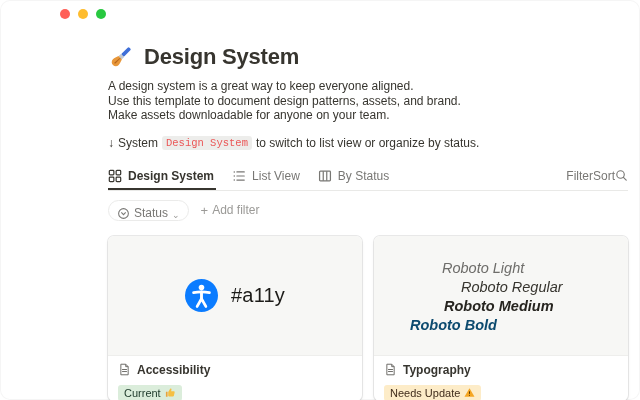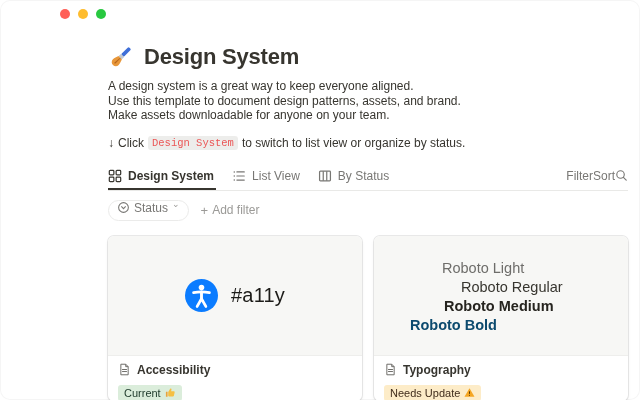--- a/index.html
+++ b/index.html
@@ -38,41 +38,41 @@
   .tabs-row { margin-top:15px; display:flex; align-items:flex-end; border-bottom:1px solid #e9e9e7; }
   .tab { display:flex; align-items:center; gap:6px; font-size:12px; color:#787774; padding:4px 2px 7px 0; margin-right:16px; cursor:pointer; }
   .tab svg { width:14px; height:14px; }
   .tab.active { color:#37352f; font-weight:700; box-shadow:inset 0 -2px 0 #37352f; }
   .tabs-right { margin-left:auto; display:flex; align-items:center; gap:0; padding-bottom:7px; font-size:12px; color:#787774; }
   .tabs-right .action { cursor:pointer; }
   .tabs-right svg { width:13px; height:13px; display:block; }
 
   .filter-row { margin-top:9px; display:flex; align-items:center; gap:12px; }
   .status-pill {
-    display:inline-flex; align-items:flex-start; gap:4px;
+    display:inline-flex; align-items:flex-end; gap:4px;
     border:1px solid #ebebea; border-radius:11px; height:21px; padding:0 8px;
     font-size:12px; color:#787774; cursor:pointer; background:#fff;
   }
   .status-pill svg { width:13px; height:13px; }
   .chev { font-size:9px; color:#9b9a97; margin-top:-2px; }
   .add-filter { font-size:12px; color:#9b9a97; display:flex; align-items:center; gap:4px; cursor:pointer; }
   .plus { font-size:13px; }
 
   .gallery { margin-top:15px; display:flex; gap:12px; }
   .card {
     flex:1 1 0; border-radius:6px; background:#fff; overflow:hidden; cursor:pointer;
     box-shadow:0 0 0 1px rgba(15,15,15,0.09), 0 2px 4px rgba(15,15,15,0.05);
     height:165px;
   }
   .card-cover { height:120px; background:#f7f7f5; border-bottom:1px solid rgba(15,15,15,0.04); }
   .cover-a11y { display:flex; align-items:center; justify-content:center; gap:13px; }
   .cover-a11y svg { width:33px; height:33px; }
   .cover-hash { font-size:20px; font-weight:500; color:#1d1c19; letter-spacing:0.2px; }
   .cover-typo { padding-top:23px; }
-  .typo-line { font-size:14.5px; line-height:19px; white-space:nowrap; }
+  .typo-line { font-size:14.5px; line-height:19px; white-space:nowrap;font-style:italic; }
   .typo-line.w-light   { margin-left:68px; color:#6e6d6a; font-weight:400; }
   .typo-line.w-regular { margin-left:87px; color:#37352f; font-weight:400; }
   .typo-line.w-medium  { margin-left:70px; color:#26241f; font-weight:700; }
   .typo-line.w-bold    { margin-left:36px; color:#0c4a6e; font-weight:800; }
   .card-body { padding:7px 10px 0 10px; }
   .card-title-row { display:flex; align-items:center; gap:6px; }
   .card-title-row svg { width:13px; height:13px; flex:0 0 auto; }
   .card-title { font-size:12px; font-weight:700; color:#37352f;text-align:center; }
   .badge-row { margin-top:6px; }
   .badge {
@@ -109,21 +109,21 @@
     </div>
 
     <div class="description">
       <div>A design system is a great way to keep everyone aligned.</div>
       <div>Use this template to document design patterns, assets, and brand.</div>
       <div>Make assets downloadable for anyone on your team.</div>
     </div>
 
     <div class="callout">
       <span>↓</span>
-      <span>Click</span>
+      <span>System</span>
       <span class="code">Design System</span>
       <span>to switch to list view or organize by status.</span>
     </div>
 
     <div class="tabs-row">
       <div class="tab active">
         <svg viewBox="0 0 16 16" fill="none" stroke="currentColor" stroke-width="1.4">
           <rect x="1.5" y="1.5" width="5.2" height="5.2" rx="1"></rect>
           <rect x="9.3" y="1.5" width="5.2" height="5.2" rx="1"></rect>
           <rect x="1.5" y="9.3" width="5.2" height="5.2" rx="1"></rect>

